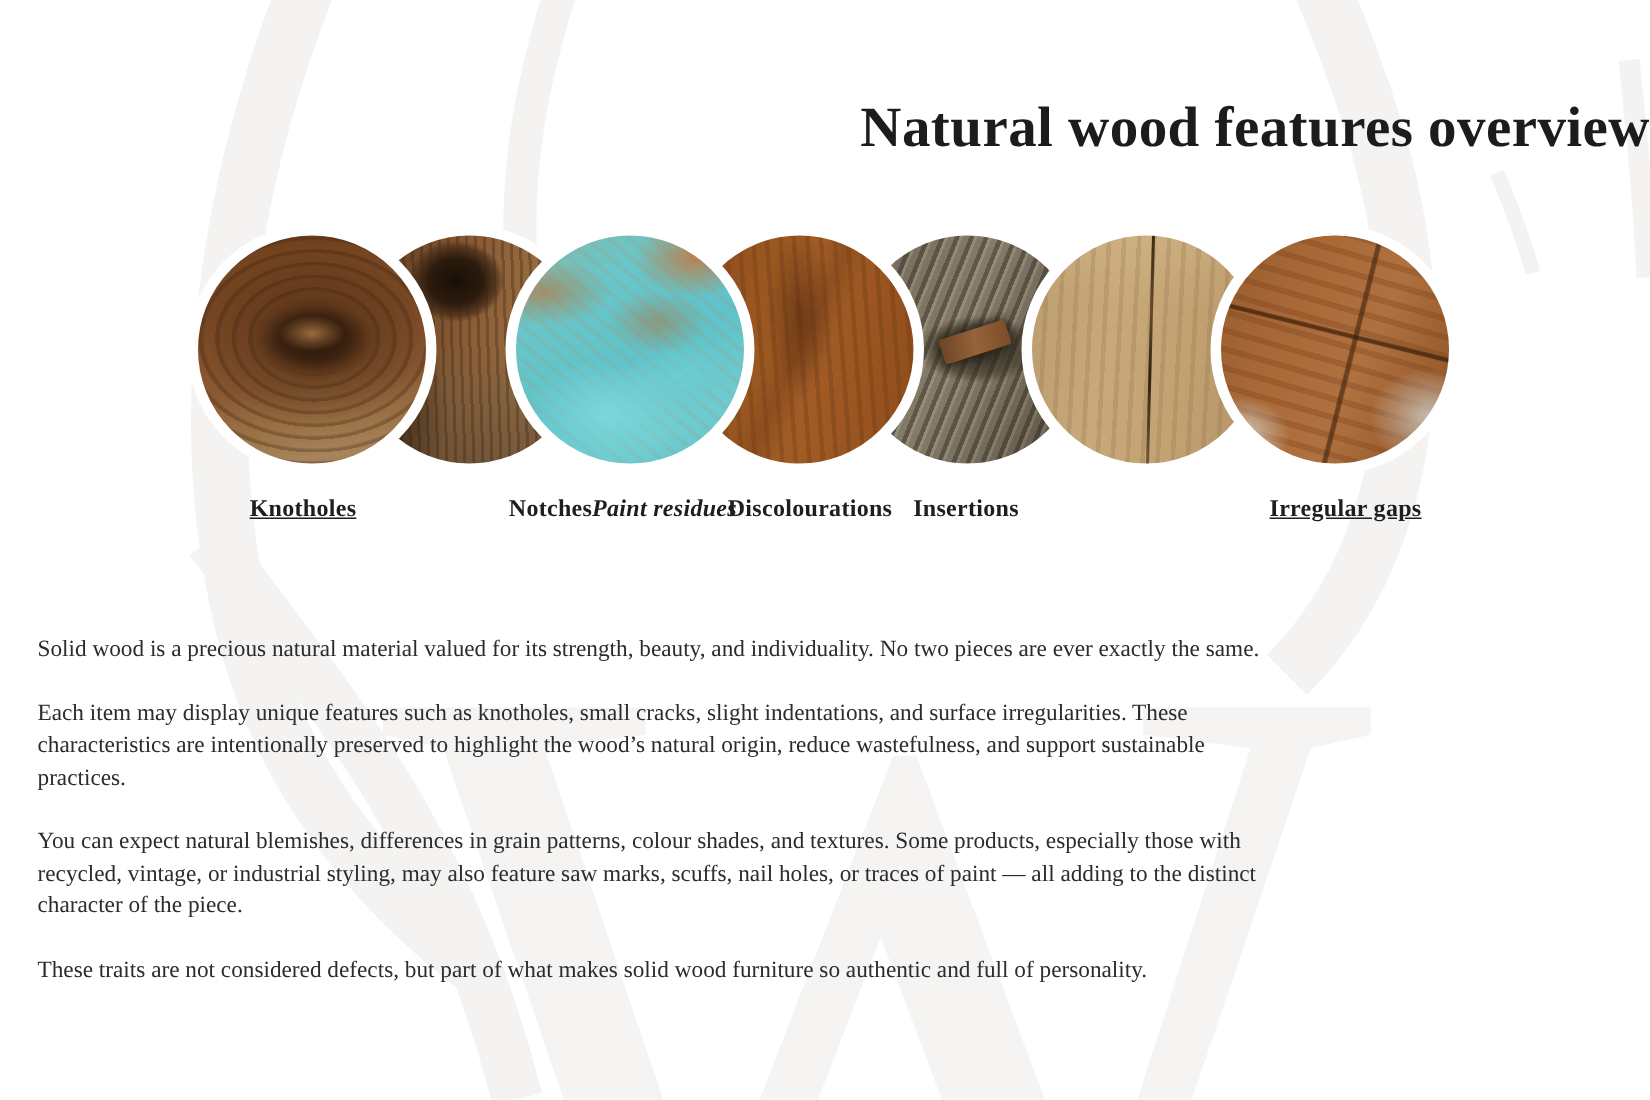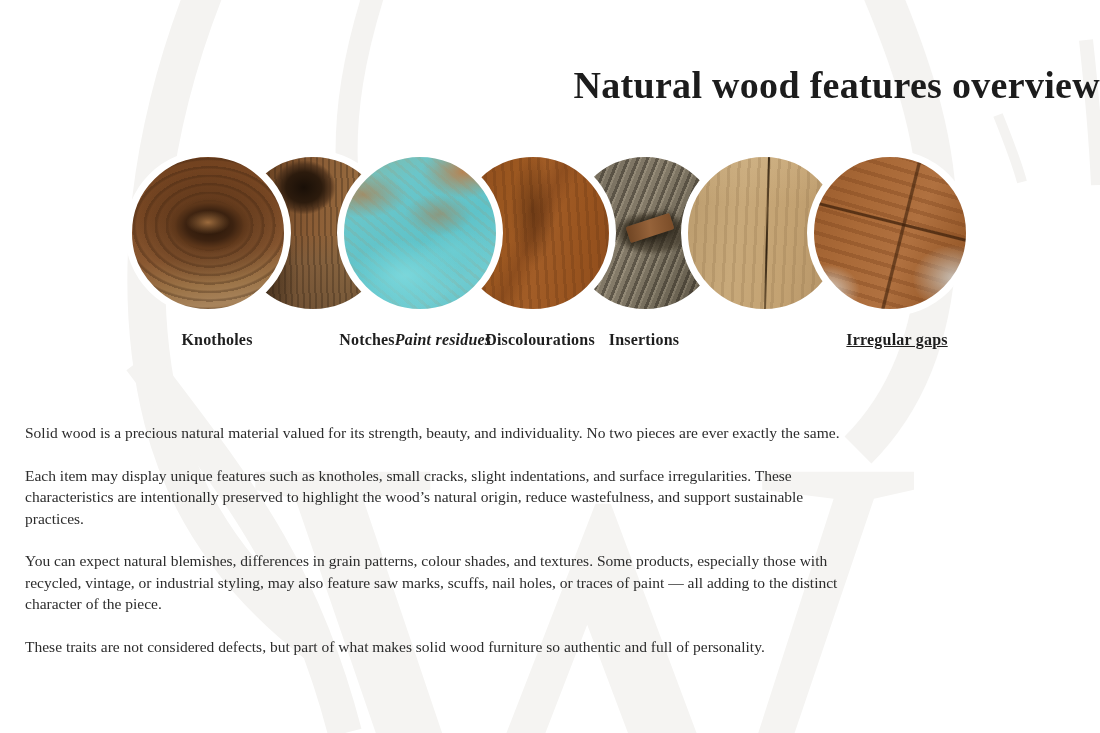--- a/index.html
+++ b/index.html
@@ -86,21 +86,21 @@
     radial-gradient(ellipse 55px 45px at 92% 80%, rgba(205,202,196,.9) 0%, rgba(205,202,196,0) 75%),
     linear-gradient(14deg, rgba(0,0,0,0) 55%, rgba(62,32,10,.75) 55.6%, rgba(62,32,10,.75) 56.6%, rgba(0,0,0,0) 57.2%),
     linear-gradient(104deg, rgba(0,0,0,0) 55%, rgba(62,32,10,.6) 55.6%, rgba(62,32,10,.6) 56.8%, rgba(0,0,0,0) 57.4%),
     repeating-linear-gradient(16deg, rgba(118,62,24,.3) 0 4px, rgba(0,0,0,0) 4px 12px),
     linear-gradient(115deg, #9a5c2d 0%, #aa6a38 35%, #b07140 60%, #9a5c2c 85%, #8a4f24 100%);
     background-color:#a66534;}
   .feature-label{
     position:absolute;top:181px;width:180px;transform:translateX(-50%);
     text-align:center;font-weight:700;font-size:16px;color:#1e1e1e;letter-spacing:.2px;
   }
-  .l1{left:217px;} .l2{left:320px;margin-left:47px;} .l3{left:443px;font-style:italic;} .l4{left:540px;}
+  .l1{left:202px;text-decoration:underline;} .l2{left:320px;margin-left:47px;} .l3{left:443px;font-style:italic;} .l4{left:540px;}
   .l5{left:622px;padding-left:44px;} .l6{left:771px;} .l7{left:897px;text-decoration:underline;}
   .bodytext{margin-top:56px;text-align:left;color:#2c2c2c;}
   .bodytext p{
     margin:0 auto 21px;max-width:1050px;font-size:15.5px;line-height:21.5px;
     white-space:pre-line;
   }
 </style>
 </head>
 <body>
 

